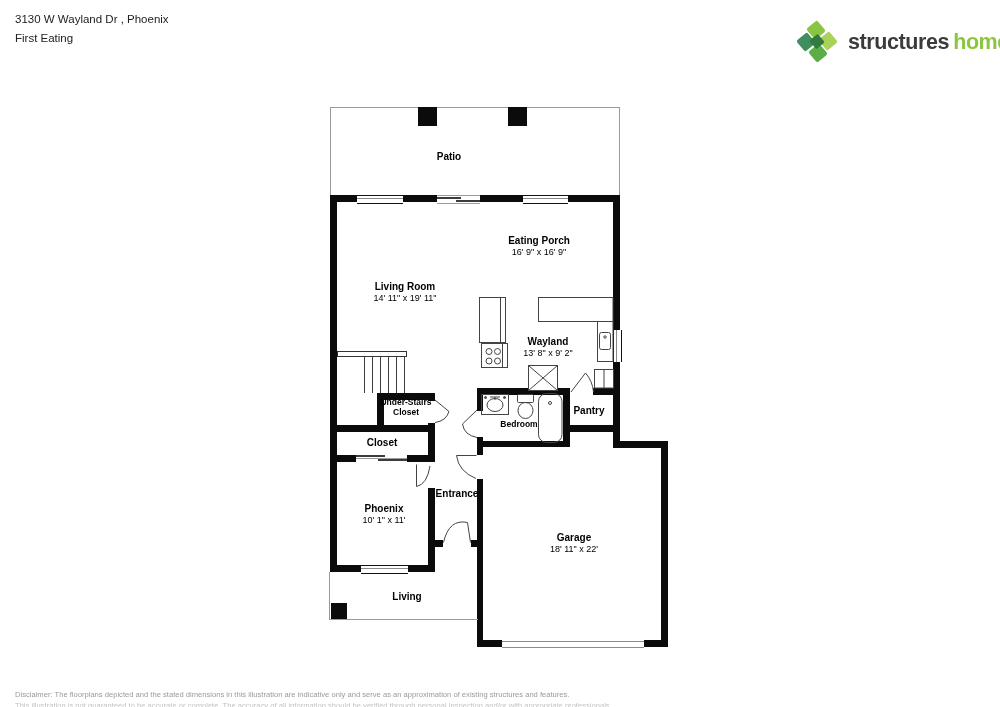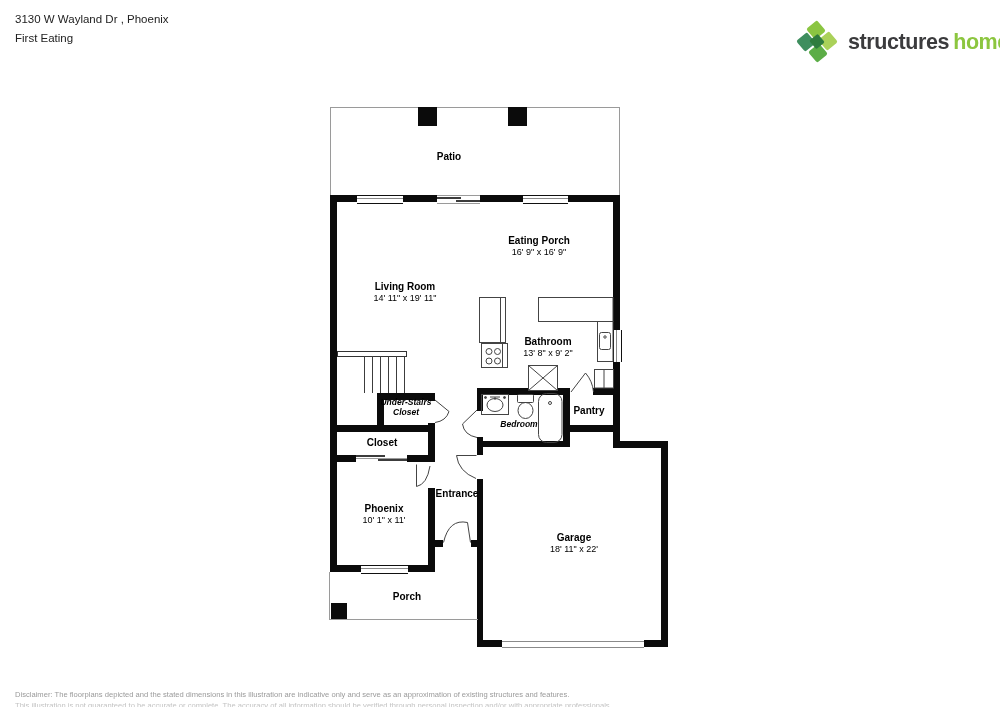--- a/index.html
+++ b/index.html
@@ -26,21 +26,21 @@
   .slider{position:absolute;background:#fff;border-top:1px solid #9a9a9a;border-bottom:1px solid #9a9a9a;}
   .slider i{position:absolute;height:2px;background:#3c3c3c;display:block;}
   .gdoor{position:absolute;background:#fff;border-top:1px solid #8a8a8a;border-bottom:1px solid #8a8a8a;}
   .rail{position:absolute;background:#fff;border:1px solid #333;}
   .tread{position:absolute;width:1px;background:#3c3c3c;}
   .sline{position:absolute;height:2px;background:#3c3c3c;}
   
   .room{position:absolute;transform:translate(-50%,-50%);text-align:center;line-height:1.18;white-space:nowrap;}
   .room .rn{display:block;font-weight:bold;font-size:10px;color:#000;}
   .room .rd{display:block;font-weight:normal;font-size:9px;color:#000;}
-  .room.small .rn{font-size:8.5px;font-style:italic;}
+  .room.small .rn{font-size:8.5px;}
   .room.usc{width:62px;white-space:normal;}
   svg.overlay{position:absolute;left:0;top:0;pointer-events:none;}
   
   .disc1{position:absolute;left:15px;top:690px;font-size:7.6px;color:#9a9a9a;white-space:nowrap;}
   .disc2{position:absolute;left:15px;top:701px;font-size:7.6px;color:#c3c3c3;white-space:nowrap;}
 </style>
 </head>
 <body>
 
 <div class="addr">3130 W Wayland Dr , Phoenix</div>
@@ -200,21 +200,21 @@
   </div>
   <div class="room" style="left:539px;top:246px">
     <span class="rn">Eating Porch</span>
     <span class="rd">16' 9" x 16' 9"</span>
   </div>
   <div class="room" style="left:405px;top:292px">
     <span class="rn">Living Room</span>
     <span class="rd">14' 11" x 19' 11"</span>
   </div>
   <div class="room" style="left:548px;top:347px">
-    <span class="rn">Bathroom</span>
+    <span class="rn">Wayland</span>
     <span class="rd">13' 8" x 9' 2"</span>
   </div>
   <div class="room small usc" style="left:406px;top:407px">
     <span class="rn">Under-Stairs Closet</span>
   </div>
   <div class="room" style="left:382px;top:443px">
     <span class="rn">Closet</span>
   </div>
   <div class="room small" style="left:519px;top:424px">
     <span class="rn">Bedroom</span>
@@ -227,18 +227,18 @@
     <span class="rd">10' 1" x 11'</span>
   </div>
   <div class="room" style="left:457px;top:494px">
     <span class="rn">Entrance</span>
   </div>
   <div class="room" style="left:574px;top:543px">
     <span class="rn">Garage</span>
     <span class="rd">18' 11" x 22'</span>
   </div>
   <div class="room" style="left:407px;top:597px">
-    <span class="rn">Porch</span>
+    <span class="rn">Living</span>
   </div>
 </div>
 
 <div class="disc1">Disclaimer: The floorplans depicted and the stated dimensions in this illustration are indicative only and serve as an approximation of existing structures and features.</div>
 <div class="disc2">This illustration is not guaranteed to be accurate or complete. The accuracy of all information should be verified through personal inspection and/or with appropriate professionals.</div>
 
 </body></html>

